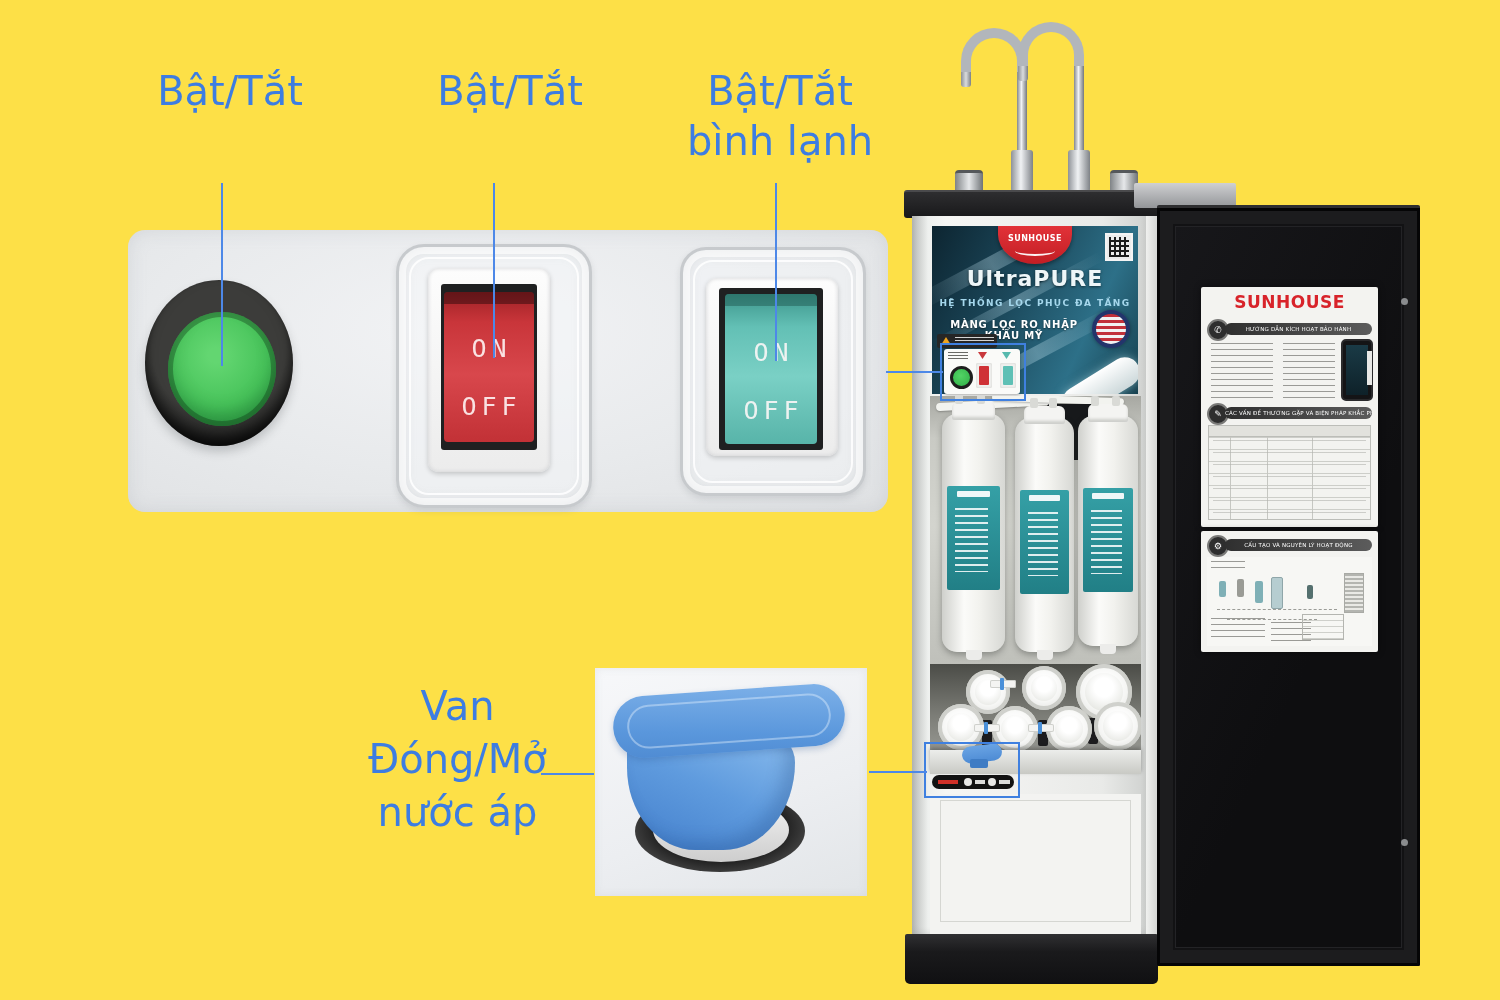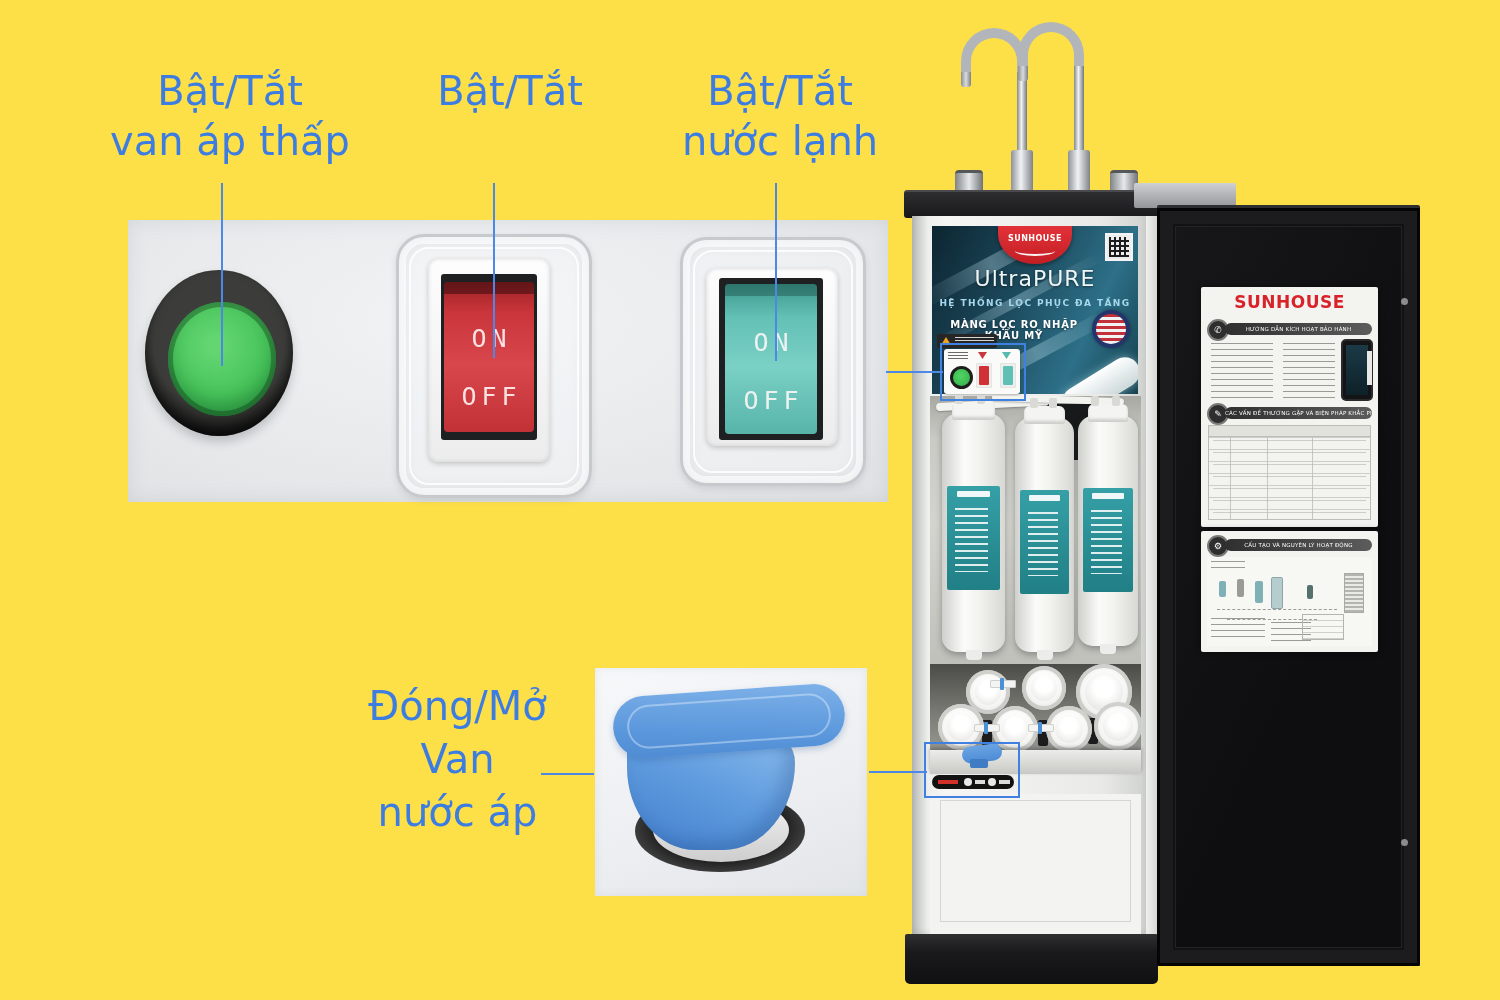--- a/index.html
+++ b/index.html
@@ -8,23 +8,23 @@
 
   
   .callout{position:absolute;color:#3d7de2;text-align:center;font-size:40px;line-height:50px;font-weight:400;}
   .callout .ln{display:block;}
   .leader{position:absolute;background:#4d88e8;}
   .leader.v{width:2px;}
   .leader.h{height:2px;}
   .target-rect{position:absolute;border:2px solid #3f80e0;background:transparent;z-index:6;}
 
   
-  .panel-photo{position:absolute;left:128px;top:220px;width:760px;height:282px;
+  .panel-photo{position:absolute;left:128px;top:230px;width:760px;height:282px;
     background:radial-gradient(ellipse at 45% 35%,#f2f3f5 0%,#e8eaec 55%,#dfe1e3 100%);
-    box-shadow:inset 0 0 18px rgba(160,165,170,.25);}
+    box-shadow:inset 0 0 18px rgba(160,165,170,.25);border-radius:17px;}
   
   .gb-ring{position:absolute;left:145px;top:280px;width:148px;height:166px;border-radius:50%;
     background:radial-gradient(circle at 50% 42%,#3c3c3a 55%,#161616 78%,#242424 100%);
     box-shadow:0 6px 10px rgba(70,75,80,.25), inset 0 -8px 12px rgba(0,0,0,.55);}
   .gb-green{position:absolute;left:168px;top:312px;width:108px;height:114px;border-radius:50%;
     background:radial-gradient(circle at 44% 38%,#63d671 8%,#47c35a 55%,#35a748 85%,#2c9440 100%);
     box-shadow:inset 0 0 0 5px rgba(12,46,18,.35), inset 0 -12px 18px rgba(0,70,25,.30);}
   
   .sw-cover{position:absolute;border:3px solid #c7cacd;border-radius:28px;
     background:rgba(246,248,250,.45);
@@ -83,21 +83,21 @@
   .g-badge{position:absolute;left:50%;margin-left:-37px;top:0;width:74px;height:38px;
     border-radius:0 0 40px 40px / 0 0 32px 32px;background:linear-gradient(180deg,#e23238,#c21e24);
     box-shadow:0 2px 4px rgba(0,0,0,.4);}
   .g-badge .b-txt{position:absolute;top:8px;width:100%;text-align:center;color:#fff;font-size:8px;font-weight:bold;letter-spacing:.5px;}
   .g-badge .b-swoosh{position:absolute;left:50%;margin-left:-20px;top:20px;width:40px;height:8px;
     border-bottom:2px solid rgba(255,255,255,.95);border-radius:50%;}
   .g-qr{position:absolute;right:7px;top:9px;width:24px;height:24px;background:#ededed;box-shadow:0 0 0 2px #f4f4f4;}
   .g-qr::before{content:"";position:absolute;inset:2px;
     background-image:repeating-linear-gradient(0deg,#1d1d1d 0 2px,transparent 2px 5px),
                      repeating-linear-gradient(90deg,#1d1d1d 0 2px,transparent 2px 5px);}
-  .g-product{position:absolute;top:40px;width:100%;text-align:center;font-size:22px;font-weight:normal;
+  .g-product{position:absolute;top:40px;width:100%;text-align:center;font-size:22px;font-weight:bold;
     color:#eef6f8;letter-spacing:1px;text-shadow:0 1px 3px rgba(0,0,0,.55);}
   .g-tag1{position:absolute;top:72px;width:100%;text-align:center;font-size:9px;font-weight:bold;
     color:#a5d7ec;letter-spacing:1.4px;}
   .g-tag2{position:absolute;top:93px;left:2px;width:160px;text-align:center;font-size:10px;font-weight:bold;
     color:#ffffff;letter-spacing:.8px;text-shadow:0 1px 2px rgba(0,0,0,.5);}
   .g-flag{position:absolute;right:8px;top:84px;width:30px;height:30px;border-radius:50%;border:4px solid #23356b;
     background:repeating-linear-gradient(180deg,#c2303a 0 3px,#f2f2f2 3px 6px);box-shadow:0 0 4px rgba(0,0,0,.4);}
   .g-warning{position:absolute;left:5px;top:108px;width:60px;height:14px;background:#262626;border-radius:2px;}
   .g-warning .tri{position:absolute;left:4px;top:3px;width:0;height:0;border-left:5px solid transparent;
     border-right:5px solid transparent;border-bottom:8px solid #f0a41e;}
@@ -193,32 +193,31 @@
   .d-rib{position:absolute;width:18px;height:38px;background:repeating-linear-gradient(180deg,#b4b5b0 0 2px,#e9e9e5 2px 4px);border:1px solid #a9aaa5;}
   .d-box{position:absolute;border:1px solid #b4b5b0;background:repeating-linear-gradient(180deg,transparent 0 5px,#cfd0cb 5px 6px);}
 </style>
 </head>
 <body>
 
 <div class="stage">
 
   <div class="callout" style="left:85px;top:66px;width:290px;">
     <span class="ln">Bật/Tắt</span>
-    <span class="ln">van áp thấp</span>
   </div>
   <div class="callout" style="left:365px;top:66px;width:290px;">
     <span class="ln">Bật/Tắt</span>
   </div>
   <div class="callout" style="left:635px;top:66px;width:290px;">
     <span class="ln">Bật/Tắt</span>
-    <span class="ln">nước lạnh</span>
+    <span class="ln">bình lạnh</span>
   </div>
   <div class="callout" style="left:340px;top:680px;width:235px;line-height:53px;">
+    <span class="ln">Van</span>
     <span class="ln">Đóng/Mở</span>
-    <span class="ln">Van</span>
     <span class="ln">nước áp</span>
   </div>
 
   <div class="panel-photo">
 
     <div class="gb-ring" style="left:17px;top:50px;"></div>
     <div class="gb-green" style="left:40px;top:82px;"></div>
 
     <div class="sw-cover" style="left:268px;top:14px;width:190px;height:258px;"></div>
     <div class="sw-plate" style="left:300px;top:38px;width:122px;height:204px;"></div>

